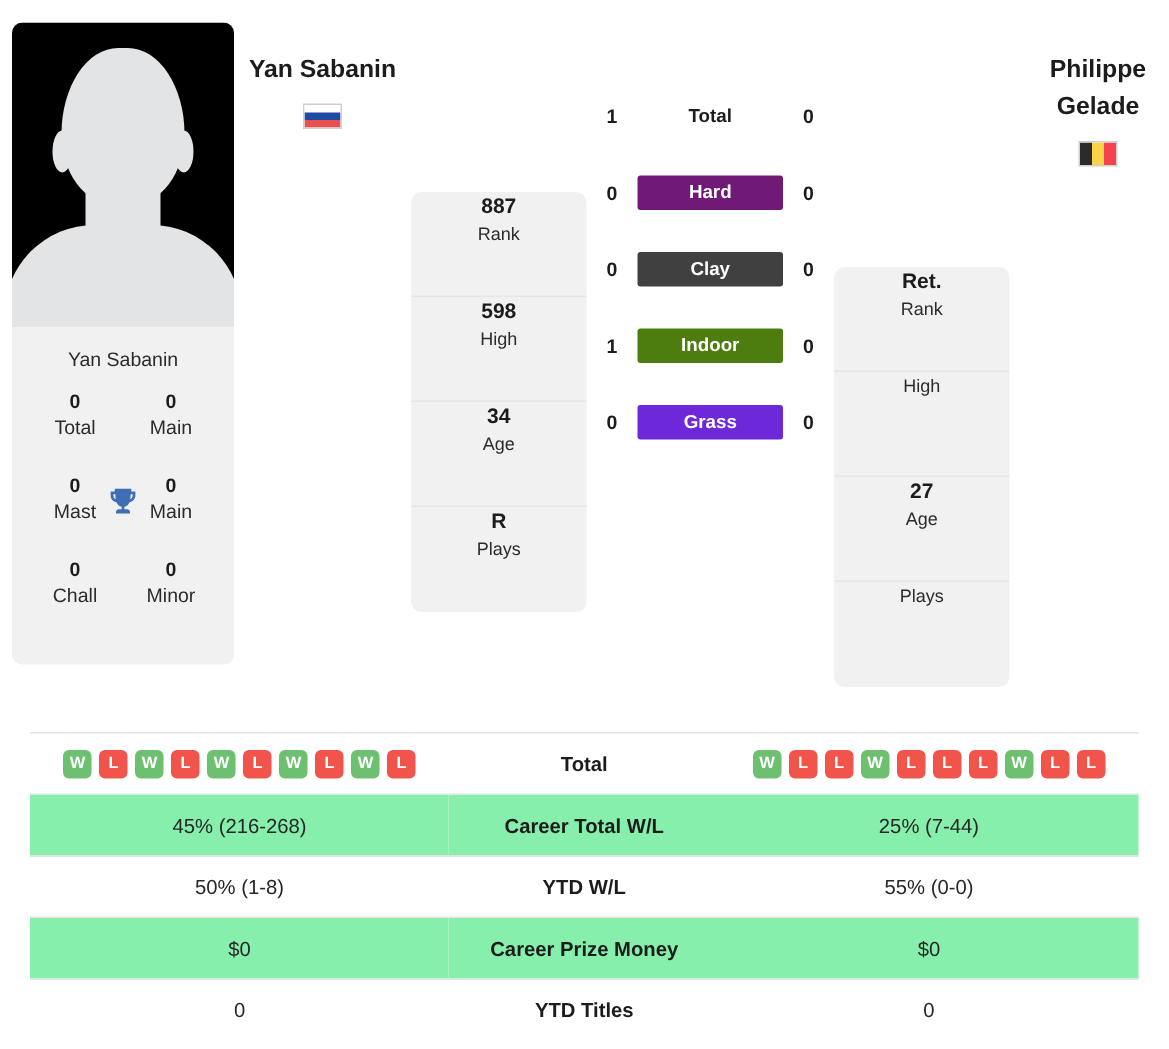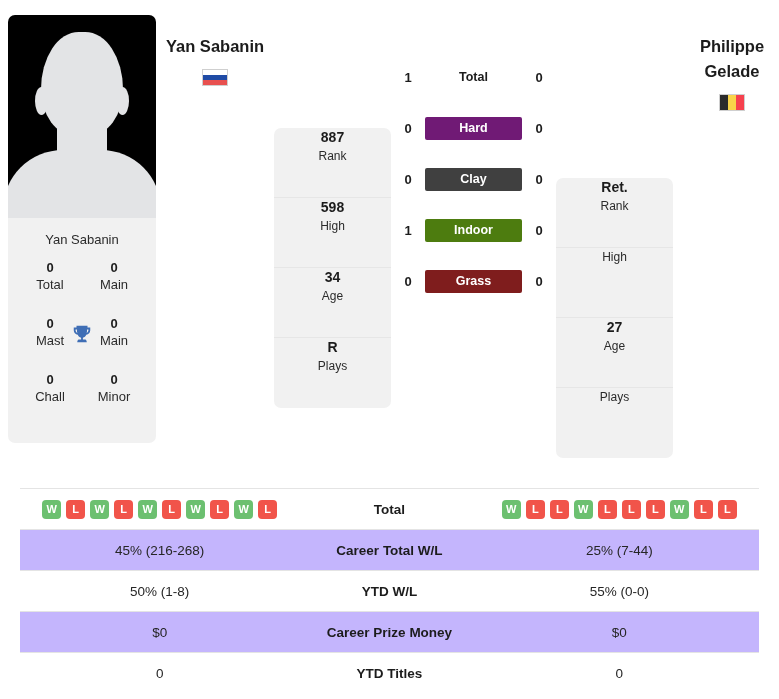--- a/index.html
+++ b/index.html
@@ -198,21 +198,21 @@
 
   
   .stats-table {
     position: absolute;
     left: 20px;
     top: 488px;
     width: 739px;
     border-collapse: collapse;
   }
   .stats-table tr { border-top: 1px solid #e4e4e4; }
-  .stats-table tr.shaded { background: #c4b5fd; }
+  .stats-table tr.shaded { background: #86efac; }
   .stats-table td {
     text-align: center;
     vertical-align: middle;
     padding: 0;
     height: 41px;
     font-size: 13.5px;
     color: #262626;
   }
   .stats-table td.mid {
     font-weight: bold;
@@ -335,21 +335,21 @@
         <div class="s-badge" style="background:#404040">Clay</div>
         <div class="s-score">0</div>
       </div>
       <div class="surface-row">
         <div class="s-score">1</div>
         <div class="s-badge" style="background:#4d7c0f">Indoor</div>
         <div class="s-score">0</div>
       </div>
       <div class="surface-row">
         <div class="s-score">0</div>
-        <div class="s-badge" style="background:#7f1d1d">Grass</div>
+        <div class="s-badge" style="background:#6d28d9">Grass</div>
         <div class="s-score">0</div>
       </div>
     </div>
 
     <div class="info-card right">
       <div class="info-cell">
         <div class="val">Ret.</div>
         <div class="key">Rank</div>
       </div>
       <div class="info-cell">

